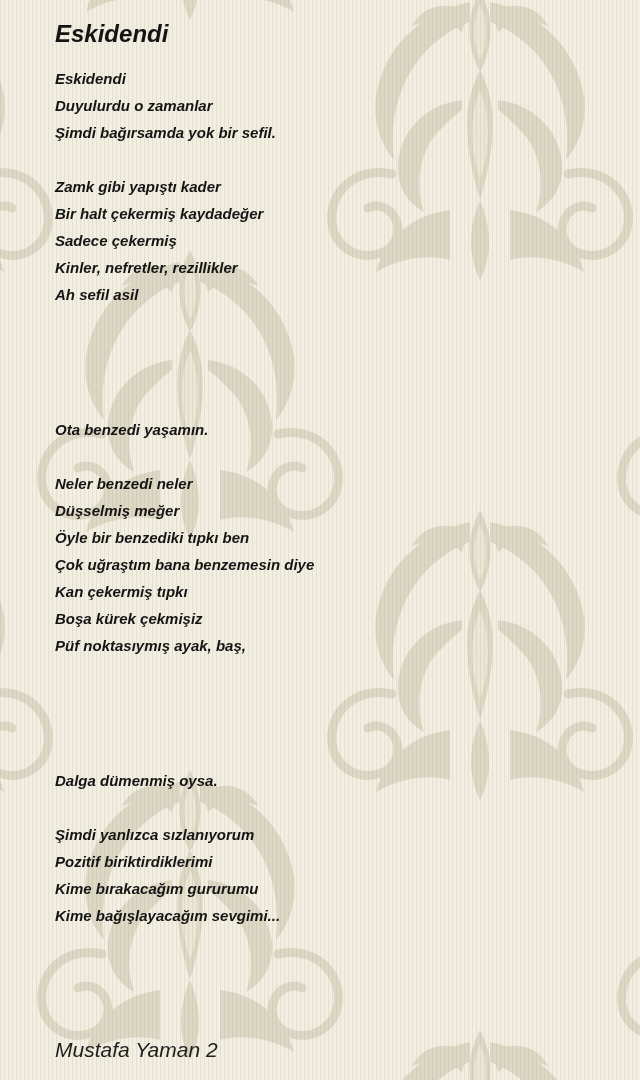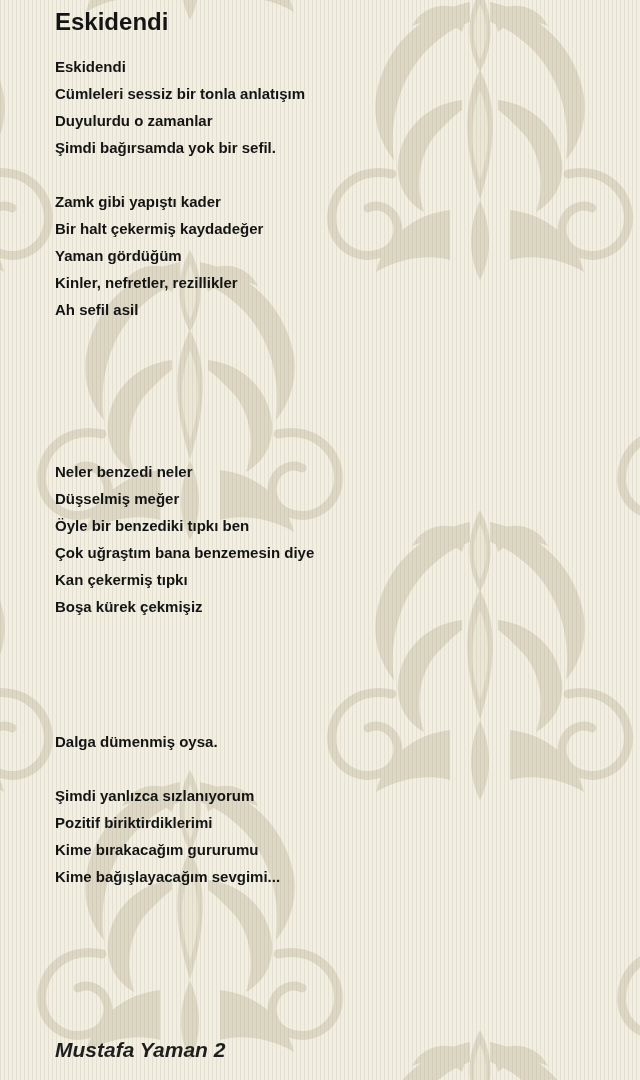--- a/index.html
+++ b/index.html
@@ -39,22 +39,23 @@
     background: repeating-linear-gradient(
       90deg,
       var(--stripe) 0px, var(--stripe) 1.5px,
       transparent 1.5px, transparent 4px
     );
     pointer-events: none;
   }
   .content {
     position: absolute;
     left: 55px;
-    top: 8px;
+    top: 20px;
     right: 16px;
+    font-style: italic;
   }
   .poem-title {
     margin: 0 0 17px 0;
     font-size: 24px;
     line-height: 28px;
     font-weight: bold;
     color: var(--text);
   }
   .poem-line {
     font-size: 15px;
@@ -63,21 +64,21 @@
     color: var(--text);
     white-space: nowrap;
   }
   .poem-line.blank { font-weight: normal; }
   .poem-author {
     position: absolute;
     left: 55px;
     top: 1038px;
     font-size: 21px;
     font-style: italic;
-    font-weight: bold;
+    font-weight: normal;
     color: var(--author);
   }
 </style>
 </head>
 <body>
 
 <div class="page">
 
   <svg class="bg-svg" viewBox="0 0 640 1080" aria-hidden="true">
     <defs>
@@ -122,40 +123,41 @@
       <use href="#motif" transform="translate(-100,1180)"></use>
     </g>
   </svg>
 
   <div class="stripes"></div>
 
   <div class="content">
     <h1 class="poem-title">Eskidendi</h1>
     <div class="poem-body">
         <div class="poem-line">Eskidendi</div>
-        <div class="poem-line">Cümleleri sessiz bir tonla anlatışım</div>
         <div class="poem-line">Duyulurdu o zamanlar</div>
         <div class="poem-line">Şimdi bağırsamda yok bir sefil.</div>
         <div class="poem-line blank">&nbsp;</div>
         <div class="poem-line">Zamk gibi yapıştı kader</div>
         <div class="poem-line">Bir halt çekermiş kaydadeğer</div>
-        <div class="poem-line">Yaman gördüğüm</div>
+        <div class="poem-line">Sadece çekermiş</div>
         <div class="poem-line">Kinler, nefretler, rezillikler</div>
         <div class="poem-line">Ah sefil asil</div>
         <div class="poem-line blank">&nbsp;</div>
         <div class="poem-line blank">&nbsp;</div>
         <div class="poem-line blank">&nbsp;</div>
         <div class="poem-line blank">&nbsp;</div>
+        <div class="poem-line">Ota benzedi yaşamın.</div>
         <div class="poem-line blank">&nbsp;</div>
         <div class="poem-line">Neler benzedi neler</div>
         <div class="poem-line">Düşselmiş meğer</div>
         <div class="poem-line">Öyle bir benzediki tıpkı ben</div>
         <div class="poem-line">Çok uğraştım bana benzemesin diye</div>
         <div class="poem-line">Kan çekermiş tıpkı</div>
         <div class="poem-line">Boşa kürek çekmişiz</div>
+        <div class="poem-line">Püf noktasıymış ayak, baş,</div>
         <div class="poem-line blank">&nbsp;</div>
         <div class="poem-line blank">&nbsp;</div>
         <div class="poem-line blank">&nbsp;</div>
         <div class="poem-line blank">&nbsp;</div>
         <div class="poem-line">Dalga dümenmiş oysa.</div>
         <div class="poem-line blank">&nbsp;</div>
         <div class="poem-line">Şimdi yanlızca sızlanıyorum</div>
         <div class="poem-line">Pozitif biriktirdiklerimi</div>
         <div class="poem-line">Kime bırakacağım gururumu</div>
         <div class="poem-line">Kime bağışlayacağım sevgimi...</div>

